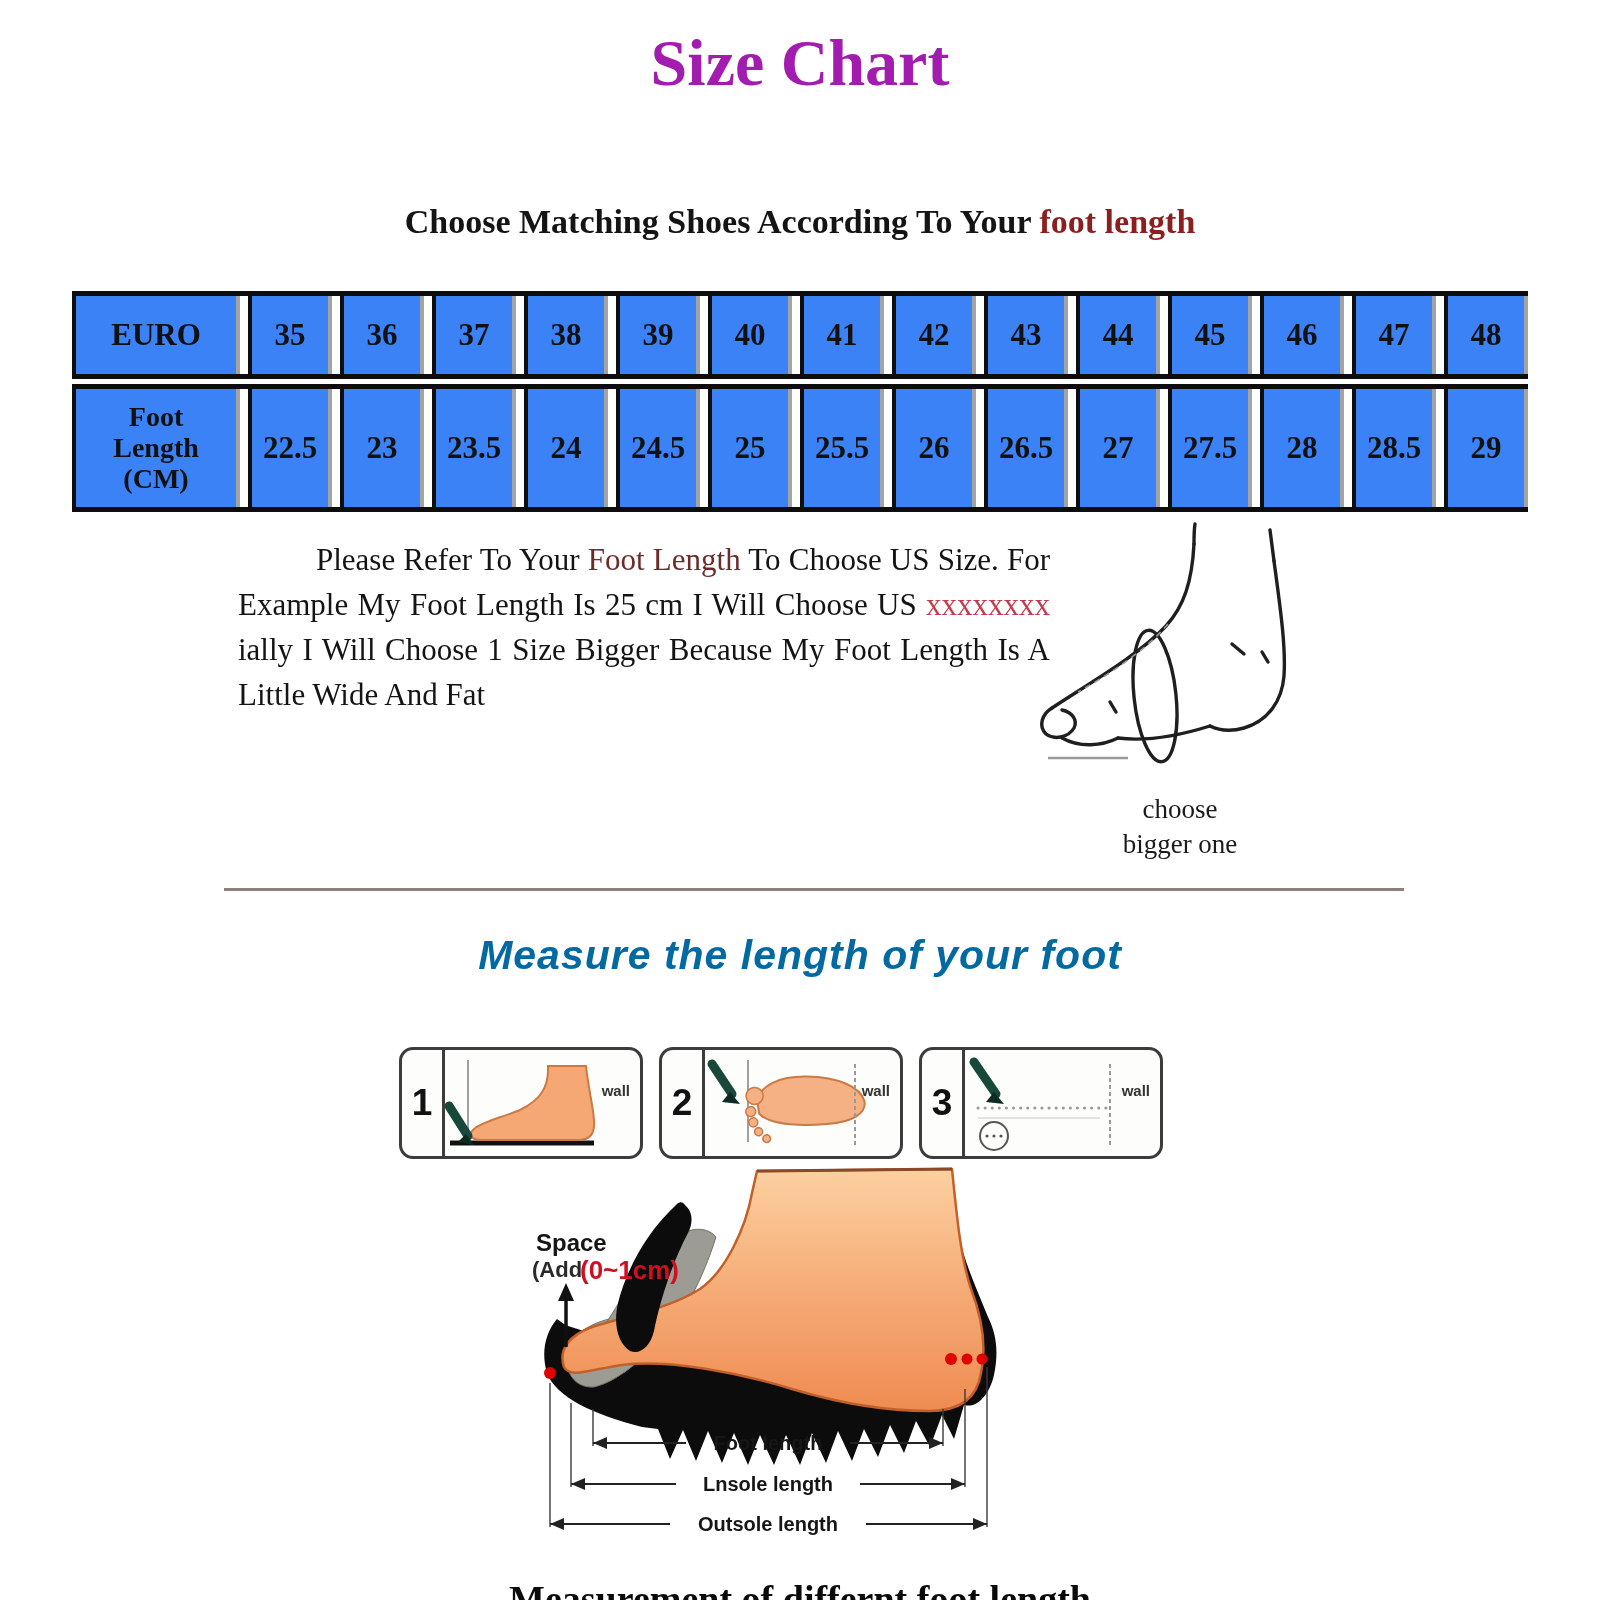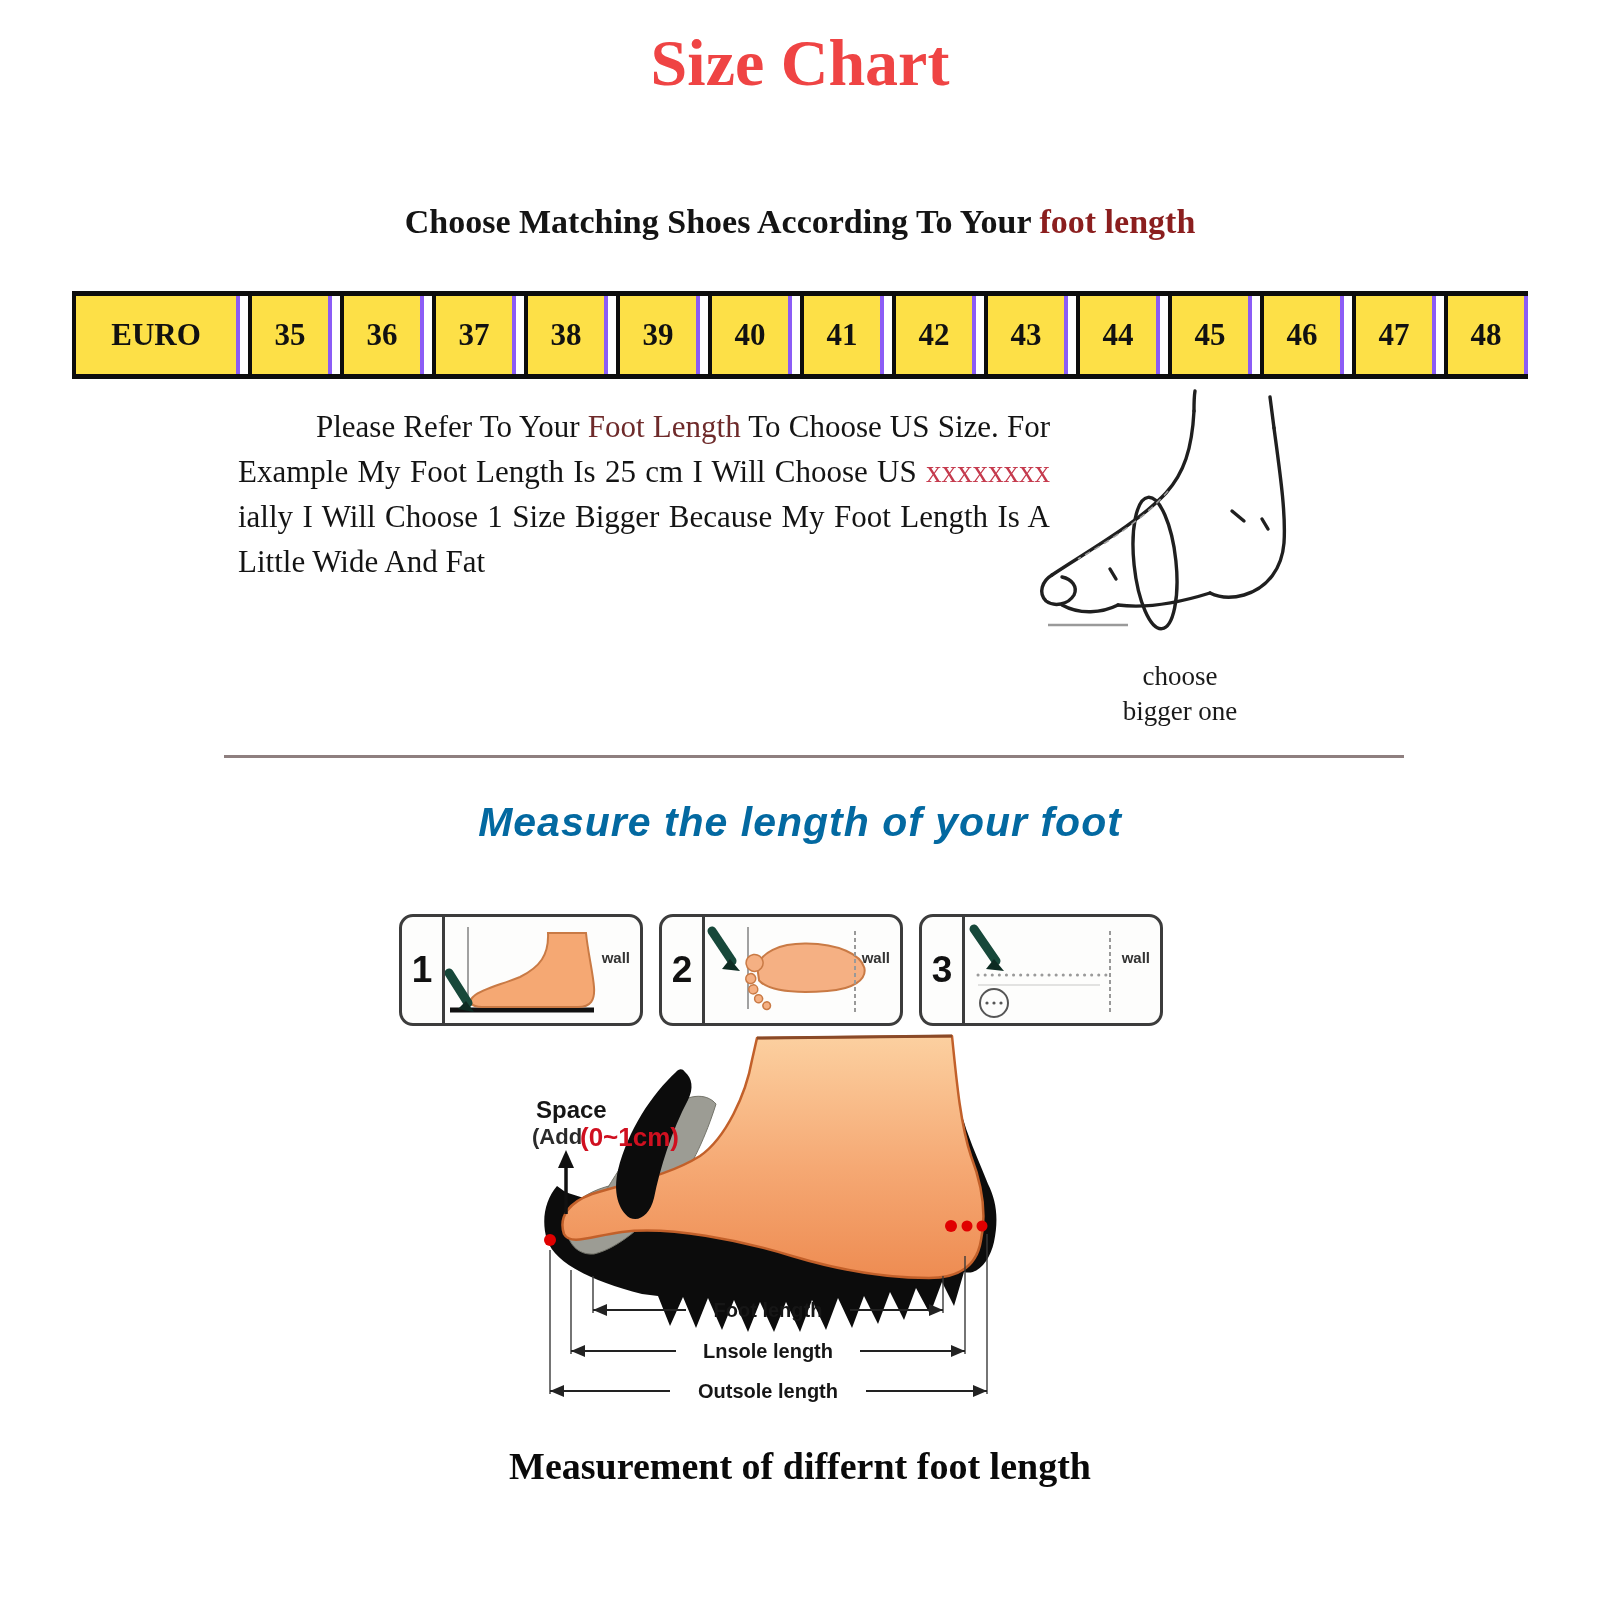--- a/index.html
+++ b/index.html
@@ -1,30 +1,30 @@
 <!DOCTYPE html>
 <html><head>
 <meta charset="utf-8">
 <style>
   html,body{margin:0;padding:0;width:1600px;height:1600px;background:#ffffff;overflow:hidden;}
   body{font-family:"Liberation Serif","DejaVu Serif",serif;color:#111;}
   .page{width:1600px;padding-top:28px;}
 
-  .title{margin:0;text-align:center;font-size:66px;font-weight:bold;line-height:1.05;color:#ef4444;}
+  .title{margin:0;text-align:center;font-size:66px;font-weight:bold;line-height:1.05;color:#a21caf;}
   .subtitle{margin-top:106px;text-align:center;font-size:34px;font-weight:bold;line-height:1.1;color:#141414;}
   .subtitle .hl{color:#8b1e1e;}
 
   
   .tbl{width:1456px;margin:50px auto 0;}
   .tbl-row{display:grid;grid-template-columns:168px repeat(14,1fr);column-gap:8px;
            border-top:5px solid #0d0d0d;border-bottom:5px solid #0d0d0d;}
   .tbl-row + .tbl-row{margin-top:5px;}
-  .cell{box-sizing:border-box;border-left:4px solid #0d0d0d;border-right:4px solid #8b5cf6;
+  .cell{box-sizing:border-box;border-left:4px solid #0d0d0d;border-right:4px solid #a3a3a3;
         display:flex;align-items:center;justify-content:center;text-align:center;
-        font-weight:bold;font-size:31px;background:#fde047;}
+        font-weight:bold;font-size:31px;background:#3b82f6;}
   .tbl-row-euro .cell{height:78px;}
   .tbl-row-foot .cell{height:118px;}
   .cell.head{font-size:31px;}
   .cell.foot-head{font-size:28px;line-height:1.12;padding:0 14px;}
 
   
   .attention-wrap{position:relative;width:1600px;height:386px;margin-top:24px;}
   .attention-text{position:absolute;left:238px;top:2px;width:812px;}
   .attention-heading{font-size:32px;color:#4f2329;margin:0 0 6px 4px;}
   .attention-paragraph{margin:0;font-size:31px;line-height:1.45;text-align:justify;text-indent:78px;color:#141414;}
@@ -76,20 +76,37 @@
       <div class="cell">39</div>
       <div class="cell">40</div>
       <div class="cell">41</div>
       <div class="cell">42</div>
       <div class="cell">43</div>
       <div class="cell">44</div>
       <div class="cell">45</div>
       <div class="cell">46</div>
       <div class="cell">47</div>
       <div class="cell">48</div>
+    </div>
+    <div class="tbl-row tbl-row-foot">
+      <div class="cell head foot-head">Foot Length (CM)</div>
+      <div class="cell">22.5</div>
+      <div class="cell">23</div>
+      <div class="cell">23.5</div>
+      <div class="cell">24</div>
+      <div class="cell">24.5</div>
+      <div class="cell">25</div>
+      <div class="cell">25.5</div>
+      <div class="cell">26</div>
+      <div class="cell">26.5</div>
+      <div class="cell">27</div>
+      <div class="cell">27.5</div>
+      <div class="cell">28</div>
+      <div class="cell">28.5</div>
+      <div class="cell">29</div>
     </div>
   </div>
 
   <div class="attention-wrap">
     <div class="attention-text">
       <p class="attention-paragraph"><span>Please Refer To Your </span><span class="hl">Foot Length</span><span> To Choose US Size. For Example My Foot Length Is 25 cm I Will Choose US </span><span class="redacted">xxxxxxxx</span><span> ially I Will Choose 1 Size Bigger Because My Foot Length Is A Little Wide And Fat</span></p>
     </div>
 
     <svg class="sketch-svg" viewBox="0 0 300 270">
       <g fill="none" stroke="#1f1f1f" stroke-width="3.4" stroke-linecap="round">

